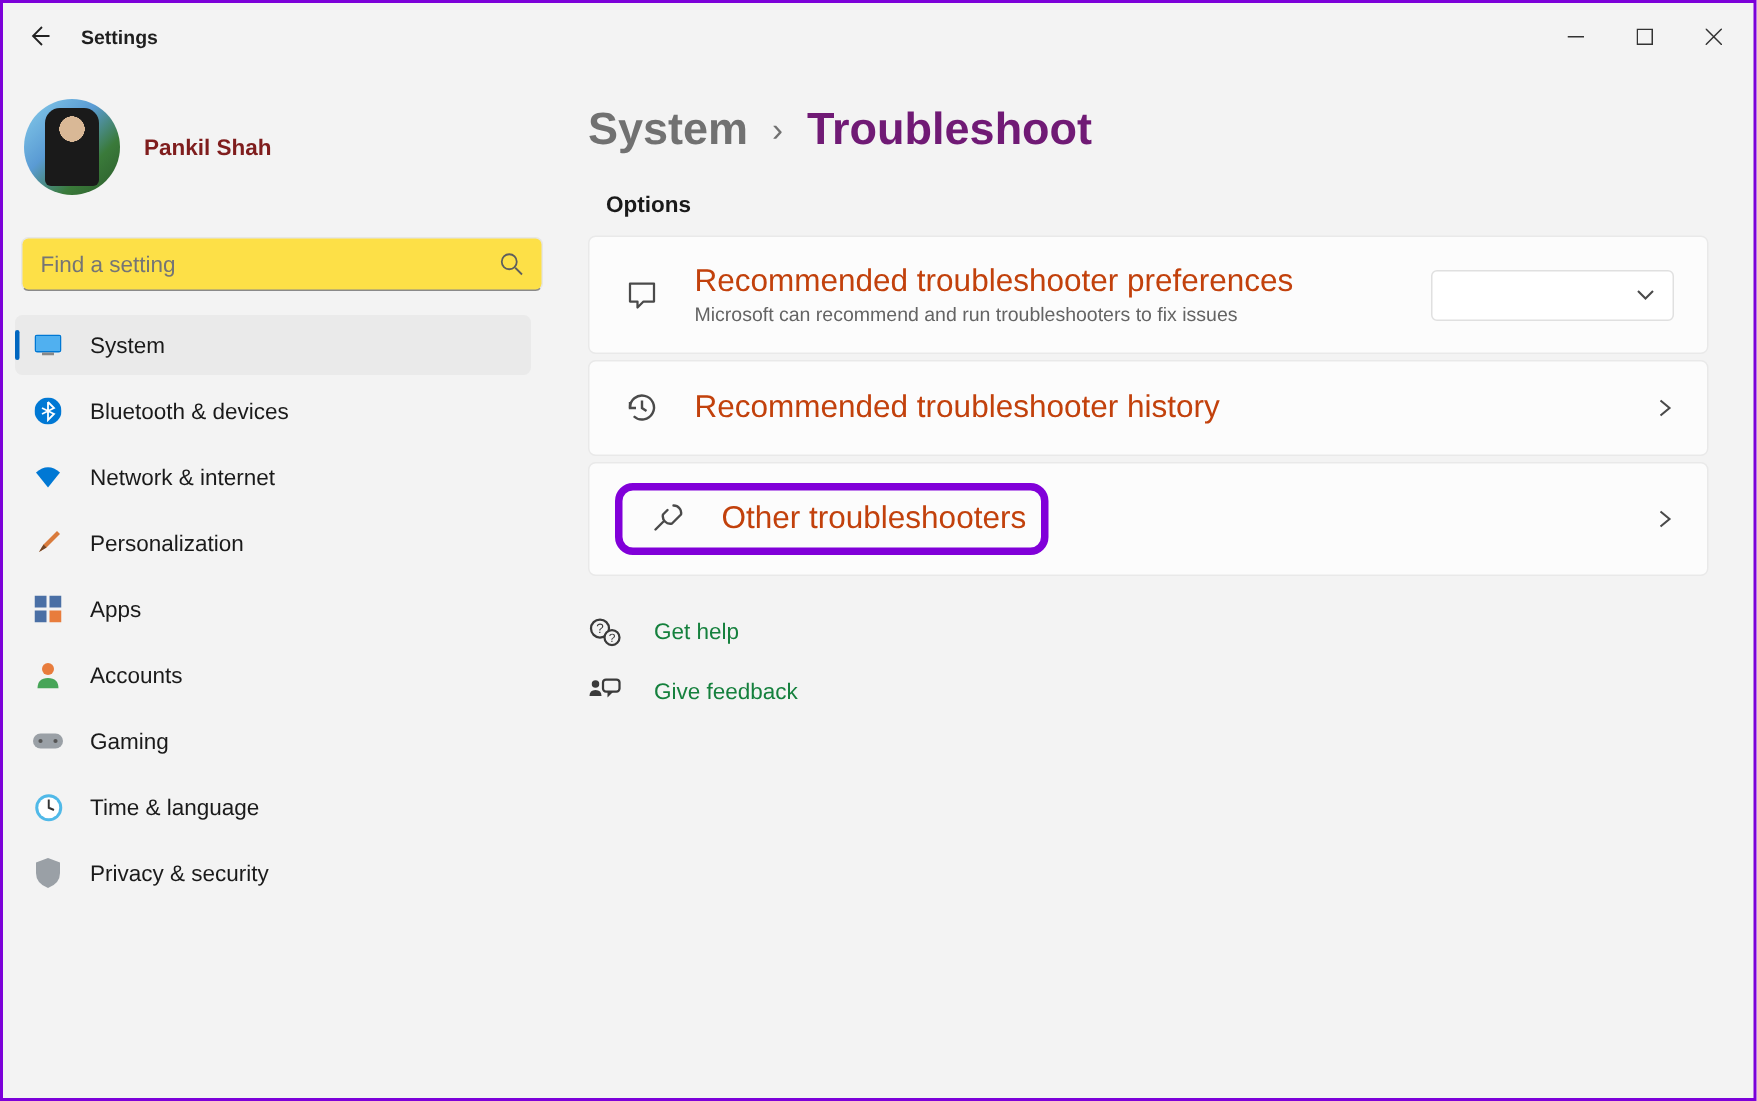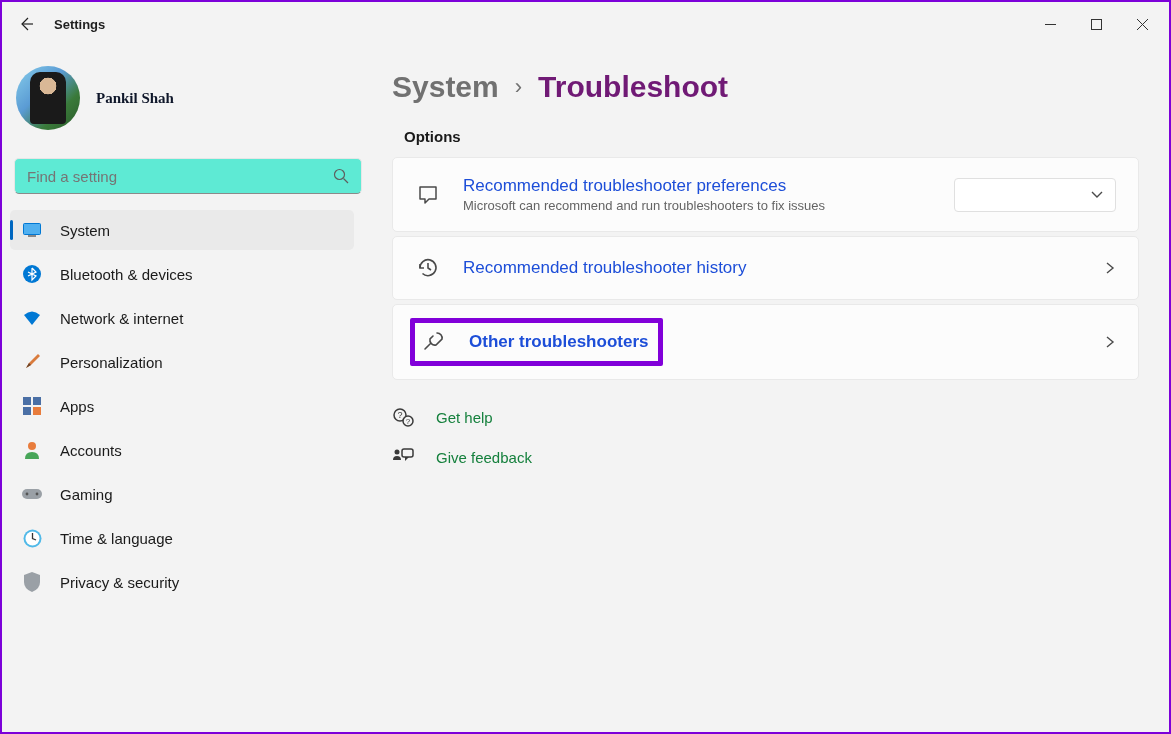--- a/index.html
+++ b/index.html
@@ -9,49 +9,49 @@
 .back-btn { width: 40px; height: 40px; display: flex; align-items: center; justify-content: center; cursor: pointer; border-radius: 4px; }
 .title-text { font-size: 13px; margin-left: 8px; font-weight: 600; color: #1f1f1f; }
 .win-controls { margin-left: auto; display: flex; }
 .win-btn { width: 46px; height: 30px; display: flex; align-items: center; justify-content: center; cursor: pointer; color: #555; }
 
 .app-body { display: flex; height: calc(100% - 44px); }
 .sidebar { width: 360px; padding: 0 8px; }
 .user-block { display: flex; align-items: center; padding: 20px 10px 28px 6px; gap: 16px; }
 .avatar { width: 64px; height: 64px; border-radius: 50%; background: linear-gradient(135deg,#87ceeb 0%,#5a9bd4 40%,#3a7a3a 70%,#2a5a2a 100%); position: relative; overflow: hidden; }
 .avatar::after { content:""; position:absolute; left:14px; top:6px; width:36px; height:52px; background: radial-gradient(ellipse 14px 14px at 18px 14px,#d9b896 0%,#d9b896 60%,transparent 61%), linear-gradient(#1a1a1a,#1a1a1a); border-radius: 10px 10px 4px 4px; }
-.user-name { font-size: 15px; font-weight: 600; color: #0f172a; font-family: Liberation Serif, serif; }
+.user-name { font-size: 15px; font-weight: 600; color: #7f1d1d; }
 
 .search-wrap { padding: 0 4px 14px 4px; }
-.search { width: 348px; height: 36px; background: #5eead4; border: 1px solid #e6e6e6; border-bottom: 1px solid #8a8a8a; border-radius: 5px; display: flex; align-items: center; padding: 0 12px; }
+.search { width: 348px; height: 36px; background: #fde047; border: 1px solid #e6e6e6; border-bottom: 1px solid #8a8a8a; border-radius: 5px; display: flex; align-items: center; padding: 0 12px; }
 .search input { flex: 1; border: none; outline: none; background: transparent; font-size: 15px; color: #5e5e5e; }
 .search-icon { color: #5e5e5e; }
 
 .nav { display: flex; flex-direction: column; }
 .nav-item { height: 40px; border-radius: 5px; display: flex; align-items: center; padding: 0 12px; margin: 2px 0; cursor: pointer; font-size: 15px; color: #1a1a1a; position: relative; }
 .nav-item.active { background: #eaeaea; }
 .nav-item.active::before { content:""; position:absolute; left:0; top:10px; width:3px; height:20px; background:#0067c0; border-radius: 2px; }
 .nav-icon { width: 20px; height: 20px; margin-right: 18px; display: flex; align-items: center; justify-content: center; }
 
 .main { flex: 1; padding: 24px 30px 0 30px; overflow: auto; }
 .breadcrumb { display: flex; align-items: center; gap: 16px; margin-bottom: 24px; }
 .bc-parent { font-size: 30px; font-weight: 600; color: #717171; cursor: pointer; }
 .bc-sep { font-size: 22px; color: #717171; }
 .bc-current { font-size: 30px; font-weight: 600; color: #701a75; }
 
 .section-label { font-size: 15px; font-weight: 600; color: #1a1a1a; margin-bottom: 12px; margin-left: 12px; }
 
 .card { background: #fcfcfc; border: 1px solid #e9e9e9; border-radius: 5px; margin-bottom: 4px; display: flex; align-items: center; padding: 18px 22px; cursor: pointer; }
 .card-icon { width: 26px; height: 26px; margin-right: 22px; display:flex; align-items:center; justify-content:center; color:#4a4a4a; }
 .card-body { flex: 1; }
-.card-title { font-size: 17px; color: #1d4ed8; }
+.card-title { font-size: 21px; color: #c2410c; }
 .card-sub { font-size: 13px; color: #646464; margin-top: 2px; }
 .card-combo { width: 162px; height: 34px; border: 1px solid #e0e0e0; border-radius: 4px; display: flex; align-items: center; justify-content: flex-end; padding: 0 12px; background:#fff; }
 .card-chevron { color: #4a4a4a; margin-left: 12px; }
-.highlight-box { border: 5px solid #8100d9; border-radius: 2px; padding: 6px 10px 6px 0; display: flex; align-items: center; margin: -5px; font-weight: bold; }
+.highlight-box { border: 5px solid #8100d9; border-radius: 12px; padding: 6px 10px 6px 12px; display: flex; align-items: center; margin: -5px; }
 
 .links { margin-top: 26px; display: flex; flex-direction: column; gap: 18px; }
 .link-row { display: flex; align-items: center; gap: 22px; font-size: 15px; }
 .link-icon { width: 22px; height: 22px; color:#3a3a3a; display:flex; align-items:center; justify-content:center; }
 .link-text { color: #15803d; cursor: pointer; }
 
 svg { display: block; }
 </style>
 </head>
 <body>

